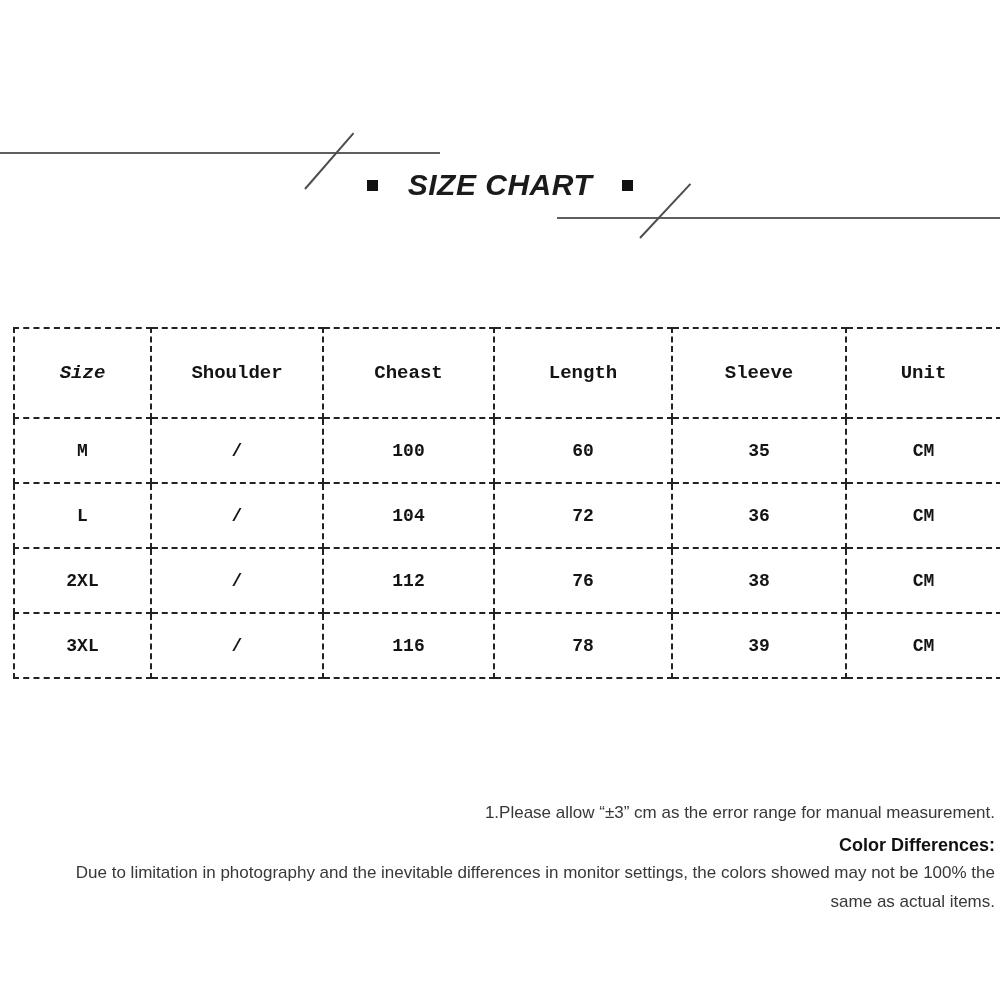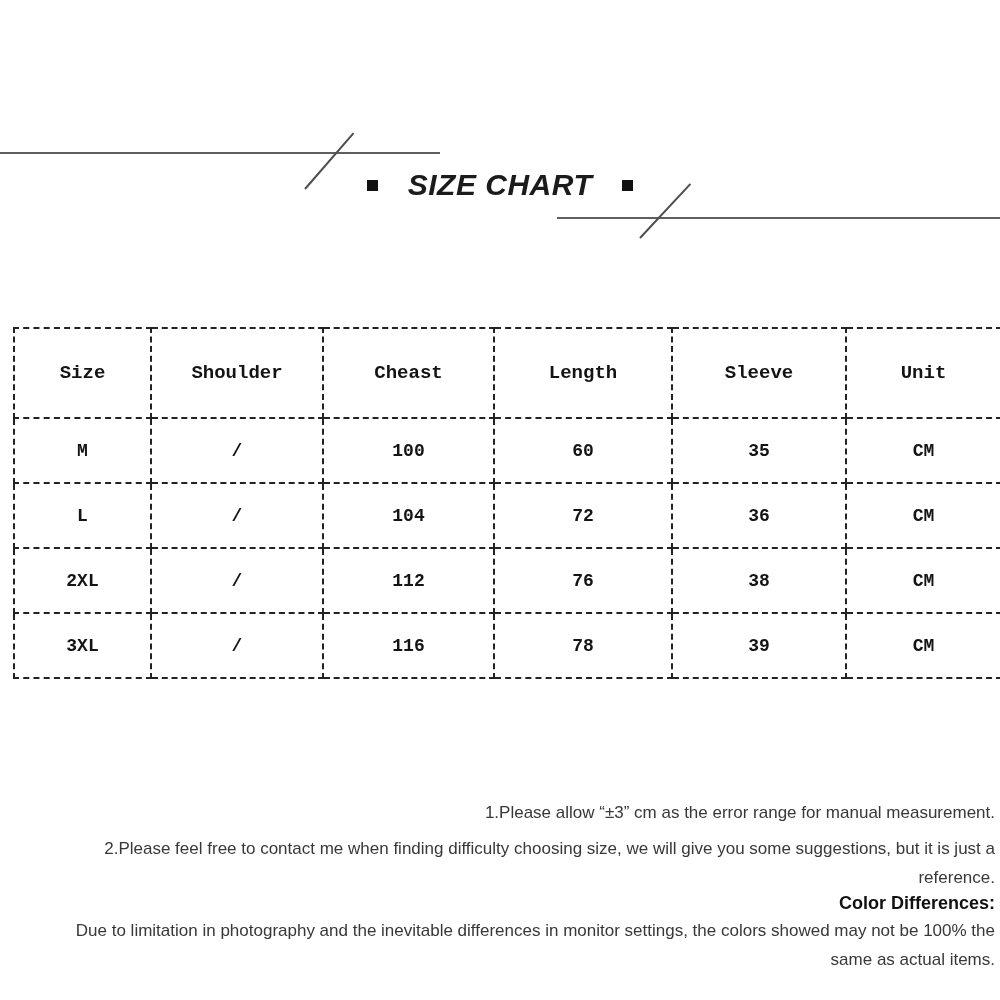--- a/index.html
+++ b/index.html
@@ -77,21 +77,21 @@
     border: 2px dashed #222222;
     text-align: center;
     vertical-align: middle;
     padding: 0;
     overflow: hidden;
   }
   .size-table thead tr { height: 90px; }
   .size-table tbody tr { height: 65px; }
   .size-table th { font-size: 19px; font-weight: bold; }
   .size-table td { font-size: 18px; }
-  .size-table th:nth-child(1) { width: 135px; }
+  .size-table th:nth-child(1) { width: 135px; font-style: italic; }
   .size-table th:nth-child(2) { width: 170px; }
   .size-table th:nth-child(3) { width: 169px; }
   .size-table th:nth-child(4) { width: 176px; }
   .size-table th:nth-child(5) { width: 172px; }
   .size-table th:nth-child(6) { width: 153px; }
 
   
   .notes {
     position: absolute;
     top: 798px;
@@ -174,18 +174,17 @@
           <td>116</td>
           <td>78</td>
           <td>39</td>
           <td>CM</td>
         </tr>
       </tbody>
   </table>
 
   <div class="notes">
     <p class="note">1.Please allow “±3” cm as the error range for manual measurement.</p>
-    <p class="note">2.Please feel free to contact me when finding difficulty choosing size, we will give you some suggestions, but it is just a reference.</p>
     <p class="note-heading">Color Differences:</p>
     <p class="note">Due to limitation in photography and the inevitable differences in monitor settings, the colors showed may not be 100% the same as actual items.</p>
   </div>
 
 </div>
 
 </body></html>

